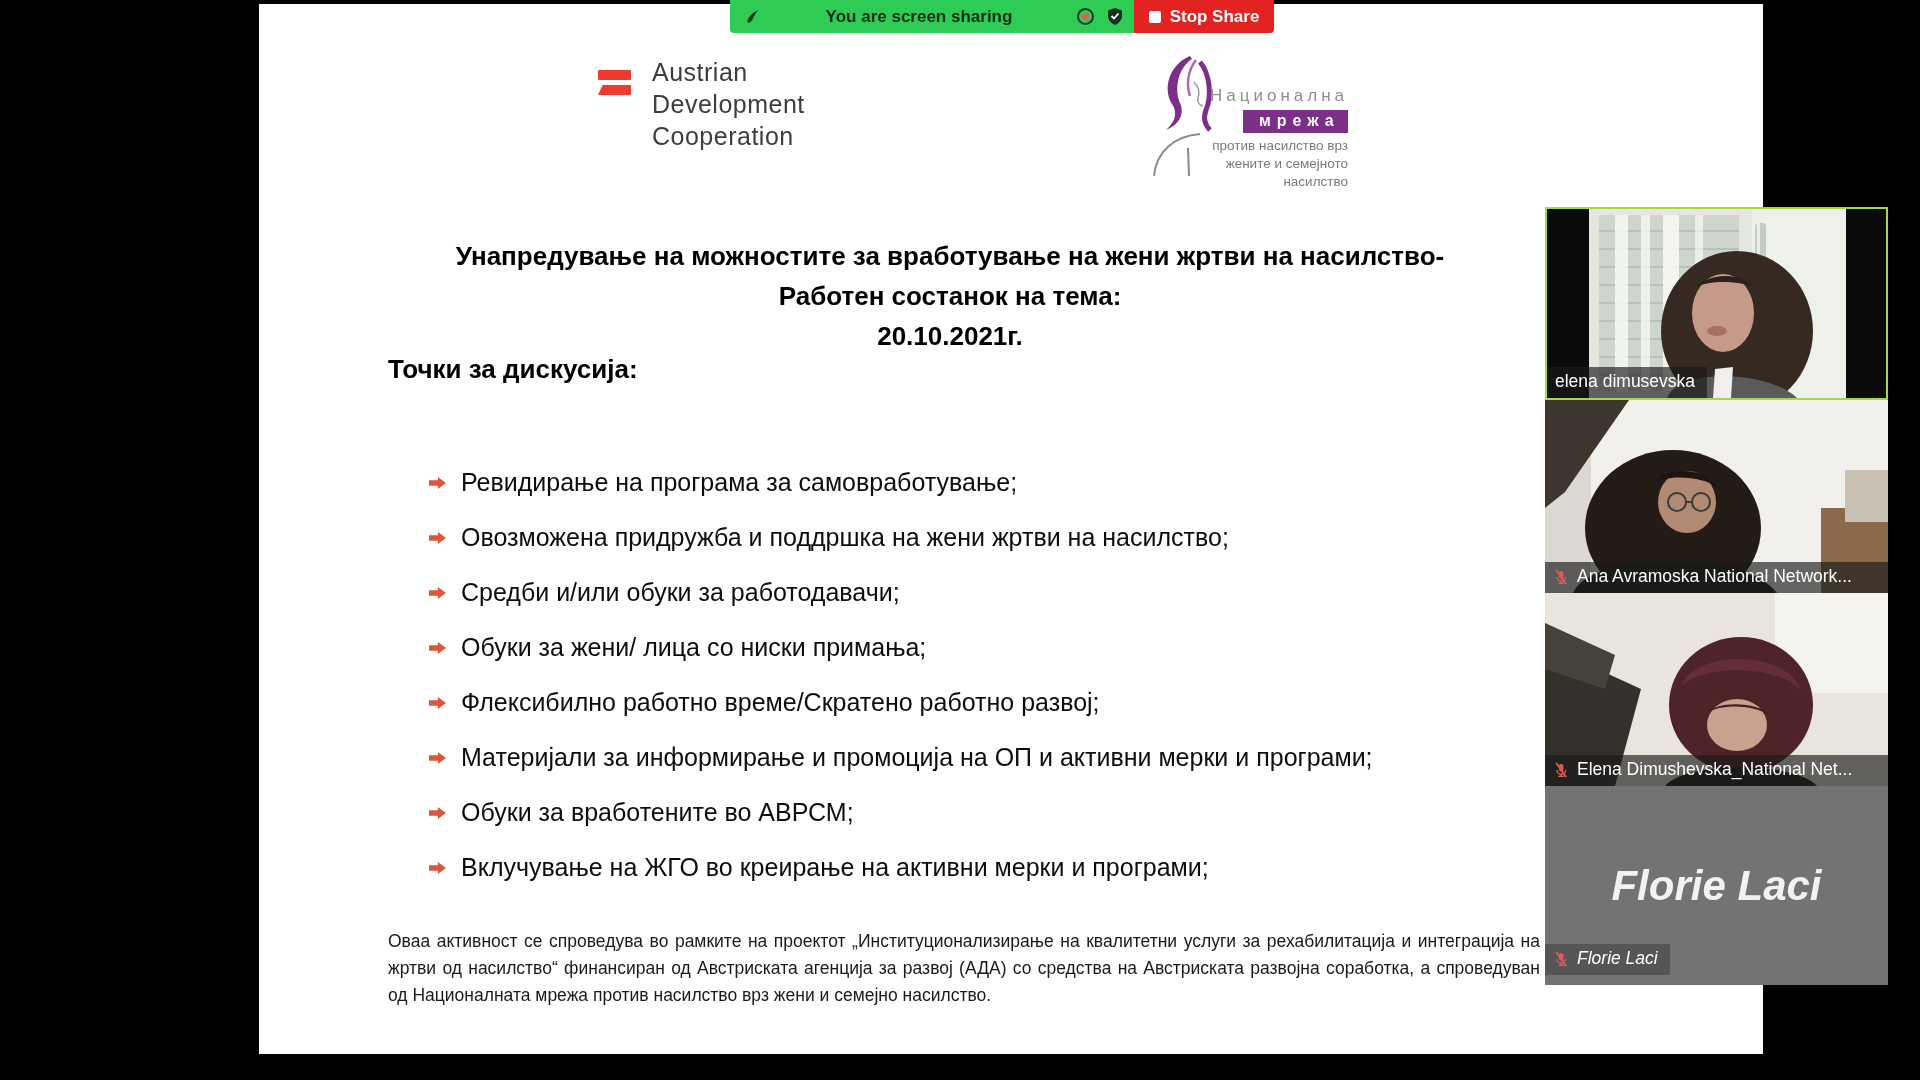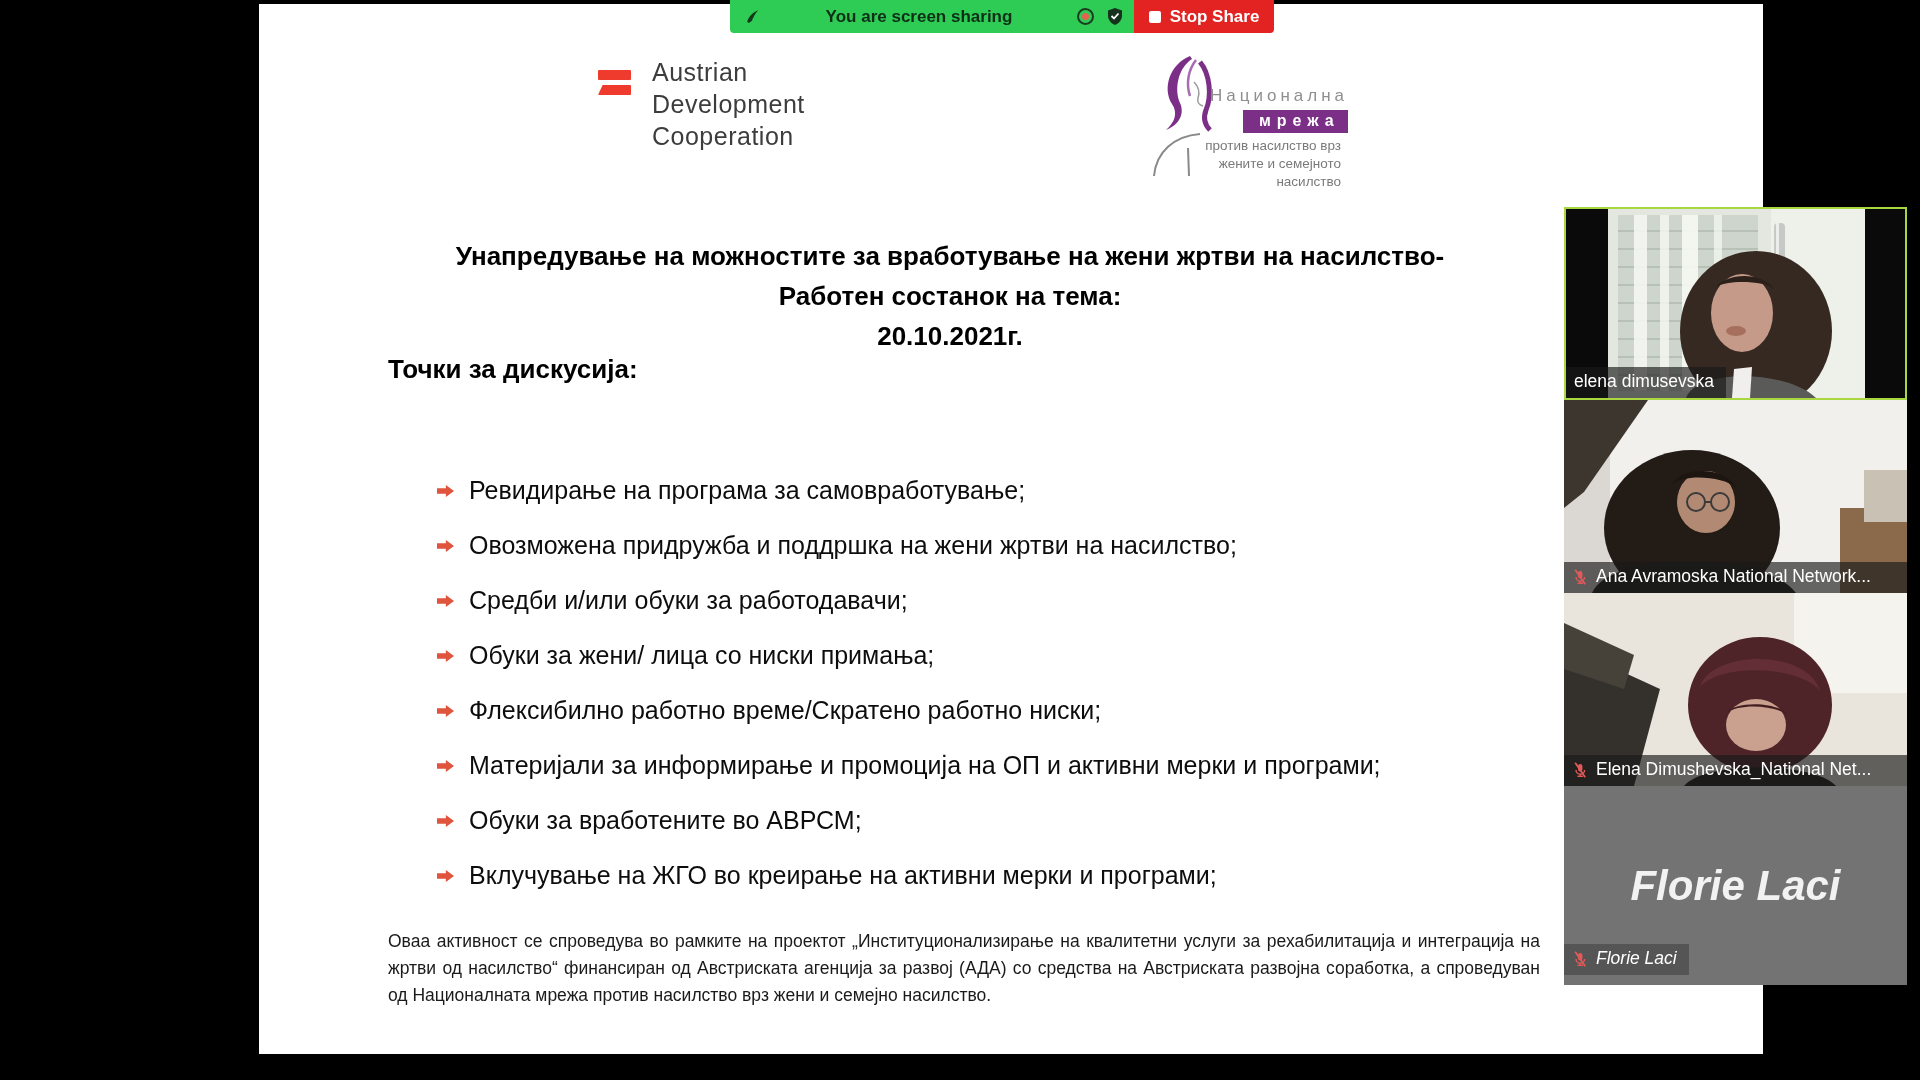--- a/index.html
+++ b/index.html
@@ -17,31 +17,31 @@
   .adc-flag .bar2{width:33px;height:10px;background:#ee3b2d;margin-top:5px;border-radius:1px;
                   clip-path:polygon(14% 0,100% 0,100% 100%,0 100%);}
   .adc-text{font-size:25px;line-height:32px;color:#3d3d3d;letter-spacing:.5px;}
 
   
   .net-logo{position:absolute;left:1148px;top:52px;width:200px;height:125px;}
   .net-logo svg{position:absolute;left:0;top:0;}
   .nl-top{position:absolute;left:62px;top:34px;font-size:17px;color:#8f8f8f;letter-spacing:4px;white-space:nowrap;}
   .nl-band{position:absolute;left:95px;top:58px;background:#7c2f87;color:#fff;font-size:16px;
            font-weight:bold;letter-spacing:6px;padding:2px 8px 3px 16px;white-space:nowrap;}
-  .nl-tag{position:absolute;right:7px;text-align:right;font-size:13.5px;color:#7a7a7a;white-space:nowrap;}
+  .nl-tag{position:absolute;right:0;text-align:right;font-size:13.5px;color:#7a7a7a;white-space:nowrap;}
   .nl-t1{top:86px;} .nl-t2{top:104px;} .nl-t3{top:122px;}
 
   
   .title-block{position:absolute;left:385px;top:236px;width:1130px;text-align:center;
                font-weight:bold;font-size:26px;color:#000;}
   .title-block div{line-height:40px;}
   .heading{position:absolute;left:388px;top:354px;font-weight:bold;font-size:26px;color:#000;}
 
   
-  .bullets{position:absolute;left:425px;top:464px;margin:12px;padding:0;list-style:none;}
+  .bullets{position:absolute;left:425px;top:464px;margin:4px;padding:0;list-style:none;}
   .bullets li{display:flex;align-items:flex-start;height:55px;font-size:25px;color:#0d0d0d;}
   .arrow{flex:0 0 17px;width:17px;height:12px;margin:9px 15px 0 0;background:#e0533c;
          clip-path:polygon(0 28%,52% 28%,52% 0,100% 50%,52% 100%,52% 72%,0 72%);}
 
   
   .footer{position:absolute;left:388px;top:928px;width:1152px;font-size:17.5px;line-height:27px;
           text-align:justify;color:#1a1a1a;}
 
   
   .share-bar{position:absolute;left:730px;top:0;height:33px;display:flex;z-index:30;border-radius:7px;}
@@ -51,21 +51,21 @@
   .share-ics{display:flex;align-items:center;gap:12px;}
   .rec-ind{width:13px;height:13px;border:2.5px solid #1d3b22;border-radius:50%;
            display:flex;align-items:center;justify-content:center;}
   .rec-ind i{width:7px;height:7px;border-radius:50%;background:#e8604f;display:block;}
   .stop-btn{width:140px;background:#e32222;border:none;color:#fff;font-weight:bold;font-size:17px;
             display:flex;align-items:center;justify-content:center;gap:9px;cursor:pointer;
             font-family:"Liberation Sans",sans-serif;border-bottom-right-radius:4px;}
   .stop-sq{width:12px;height:12px;background:#fff;border-radius:2px;display:block;}
 
   
-  .panel{position:absolute;left:1545px;top:207px;width:343px;background:#000;z-index:20;margin-left:19px;}
+  .panel{position:absolute;left:1545px;top:207px;width:343px;background:#000;z-index:20;}
   .tile{position:relative;width:343px;height:193px;overflow:hidden;background:#111;}
   .tile.active{height:189px;border:2px solid #a8d73f;width:339px;}
   .tile svg{display:block;}
   .tile-4{height:199px;background:#737373;display:flex;align-items:center;justify-content:center;font-style:italic;}
   .big-name{font-size:42px;font-weight:bold;color:#f2f2f2;}
   .name-tag{position:absolute;left:0;bottom:0;display:flex;align-items:center;gap:8px;
             background:rgba(25,25,25,.65);color:#fff;font-size:17.5px;padding:4px 12px 6px 8px;
             white-space:nowrap;max-width:100%;box-sizing:border-box;}
   .name-tag.full{width:100%;}
   .tile-4 .name-tag{bottom:10px;background:rgba(60,60,60,.55);}
@@ -125,21 +125,21 @@
       <li>
           <span class="arrow"></span>
           <span>Средби и/или обуки за работодавачи;</span>
         </li>
       <li>
           <span class="arrow"></span>
           <span>Обуки за жени/ лица со ниски примања;</span>
         </li>
       <li>
           <span class="arrow"></span>
-          <span>Флексибилно работно време/Скратено работно ниски;</span>
+          <span>Флексибилно работно време/Скратено работно развој;</span>
         </li>
       <li>
           <span class="arrow"></span>
           <span>Материјали за информирање и промоција на ОП и активни мерки и програми;</span>
         </li>
       <li>
           <span class="arrow"></span>
           <span>Обуки за вработените во АВРСМ;</span>
         </li>
       <li>

